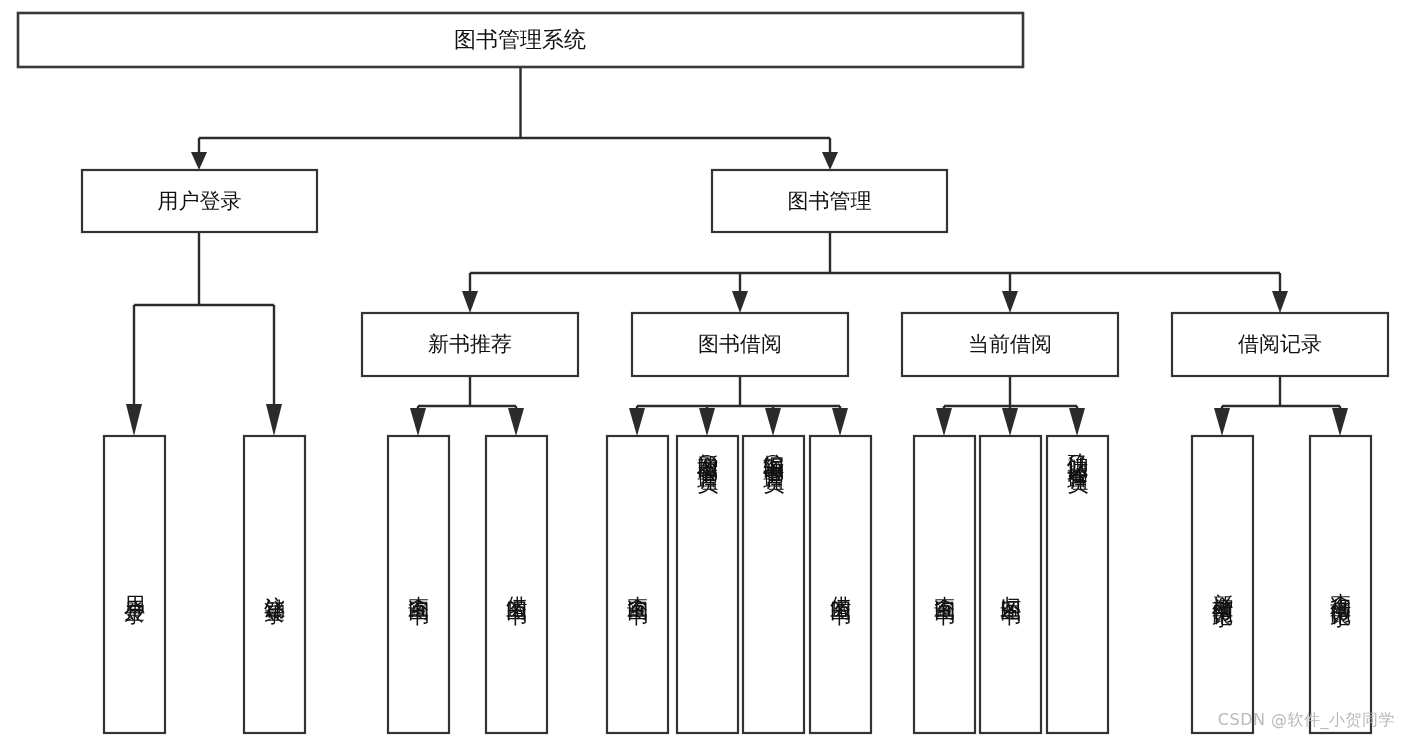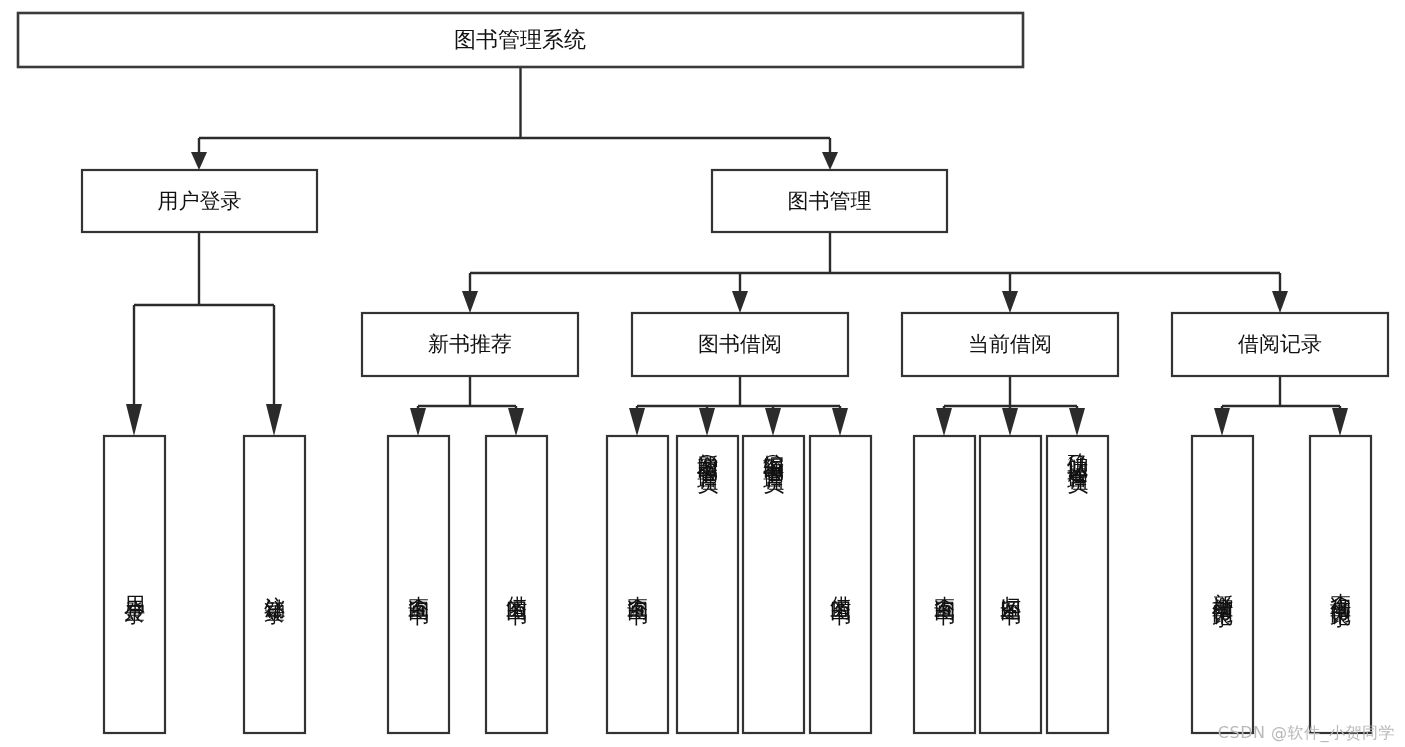--- a/index.html
+++ b/index.html
@@ -73,21 +73,21 @@
     font-size: 21px;
     line-height: 1.06;
     letter-spacing: 3px;
     color: #111111;
     white-space: nowrap;
     text-align: center;
   }
   .watermark {
     position: absolute;
     right: 10px;
-    bottom: 3px;
+    bottom: 16px;
     font-family: "DejaVu Sans", "Liberation Sans", sans-serif;
     font-size: 16px;
     color: #b9b9b9;
     letter-spacing: 0.5px;
     white-space: nowrap;
     pointer-events: none;
   }
 </style>
 </head>
 <body>

